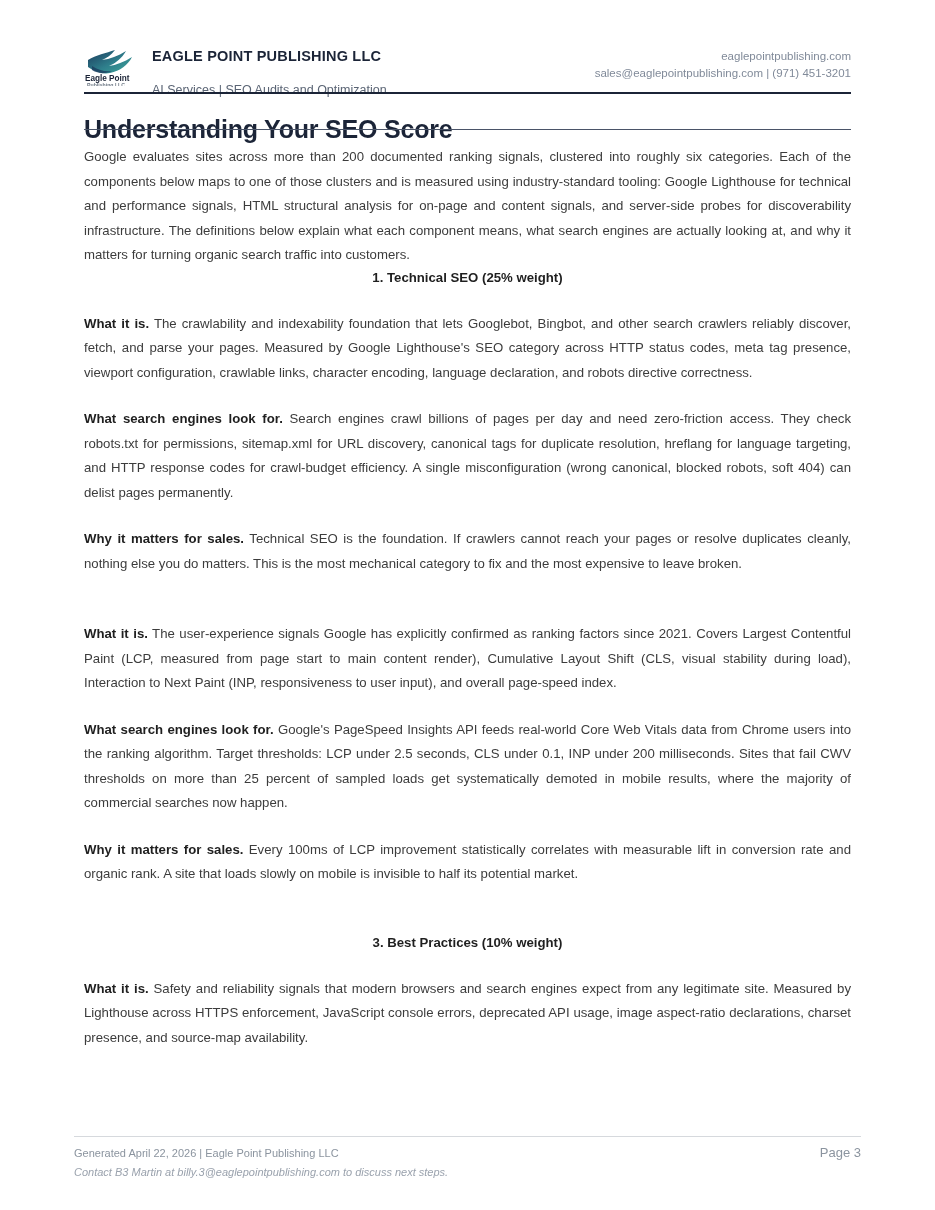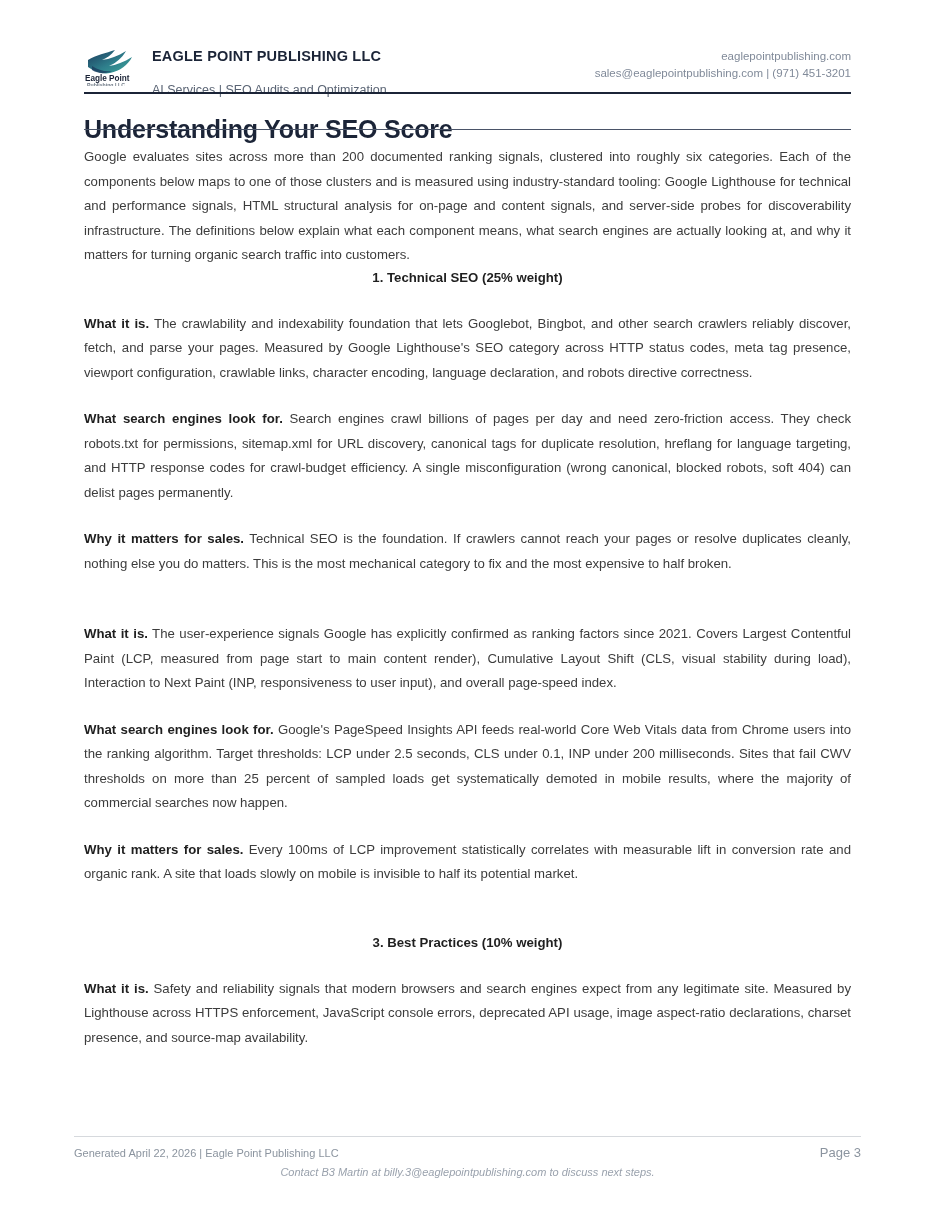--- a/index.html
+++ b/index.html
@@ -188,21 +188,21 @@
     font-size: 13px;
     color: #8b949f;
     line-height: 18px;
     white-space: nowrap;
   }
   .footer-contact {
     position: absolute;
     left: 0;
     top: 20px;
     width: 787px;
-    text-align: center;
+    text-align: left;
     font-size: 11px;
     font-style: italic;
     color: #9aa2ad;
     line-height: 16px;
     white-space: nowrap;
   }
 </style>
 </head>
 <body>
 
@@ -244,21 +244,21 @@
   <div class="title-rule-bottom"></div>
 
   <div class="content">
 
     <p class="body-para intro">Google evaluates sites across more than 200 documented ranking signals, clustered into roughly six categories. Each of the components below maps to one of those clusters and is measured using industry-standard tooling: Google Lighthouse for technical and performance signals, HTML structural analysis for on-page and content signals, and server-side probes for discoverability infrastructure. The definitions below explain what each component means, what search engines are actually looking at, and why it matters for turning organic search traffic into customers.</p>
 
     <div class="section">
       <h2 class="section-heading">1. Technical SEO (25% weight)</h2>
       <p class="body-para"><span class="lead">What it is.</span><span> The crawlability and indexability foundation that lets Googlebot, Bingbot, and other search crawlers reliably discover, fetch, and parse your pages. Measured by Google Lighthouse's SEO category across HTTP status codes, meta tag presence, viewport configuration, crawlable links, character encoding, language declaration, and robots directive correctness.</span></p>
       <p class="body-para"><span class="lead">What search engines look for.</span><span> Search engines crawl billions of pages per day and need zero-friction access. They check robots.txt for permissions, sitemap.xml for URL discovery, canonical tags for duplicate resolution, hreflang for language targeting, and HTTP response codes for crawl-budget efficiency. A single misconfiguration (wrong canonical, blocked robots, soft 404) can delist pages permanently.</span></p>
-      <p class="body-para"><span class="lead">Why it matters for sales.</span><span> Technical SEO is the foundation. If crawlers cannot reach your pages or resolve duplicates cleanly, nothing else you do matters. This is the most mechanical category to fix and the most expensive to half broken.</span></p>
+      <p class="body-para"><span class="lead">Why it matters for sales.</span><span> Technical SEO is the foundation. If crawlers cannot reach your pages or resolve duplicates cleanly, nothing else you do matters. This is the most mechanical category to fix and the most expensive to leave broken.</span></p>
     </div>
 
     <div class="section">
       <p class="body-para"><span class="lead">What it is.</span><span> The user-experience signals Google has explicitly confirmed as ranking factors since 2021. Covers Largest Contentful Paint (LCP, measured from page start to main content render), Cumulative Layout Shift (CLS, visual stability during load), Interaction to Next Paint (INP, responsiveness to user input), and overall page-speed index.</span></p>
       <p class="body-para"><span class="lead">What search engines look for.</span><span> Google's PageSpeed Insights API feeds real-world Core Web Vitals data from Chrome users into the ranking algorithm. Target thresholds: LCP under 2.5 seconds, CLS under 0.1, INP under 200 milliseconds. Sites that fail CWV thresholds on more than 25 percent of sampled loads get systematically demoted in mobile results, where the majority of commercial searches now happen.</span></p>
       <p class="body-para"><span class="lead">Why it matters for sales.</span><span> Every 100ms of LCP improvement statistically correlates with measurable lift in conversion rate and organic rank. A site that loads slowly on mobile is invisible to half its potential market.</span></p>
     </div>
 
     <div class="section">
       <h2 class="section-heading">3. Best Practices (10% weight)</h2>

